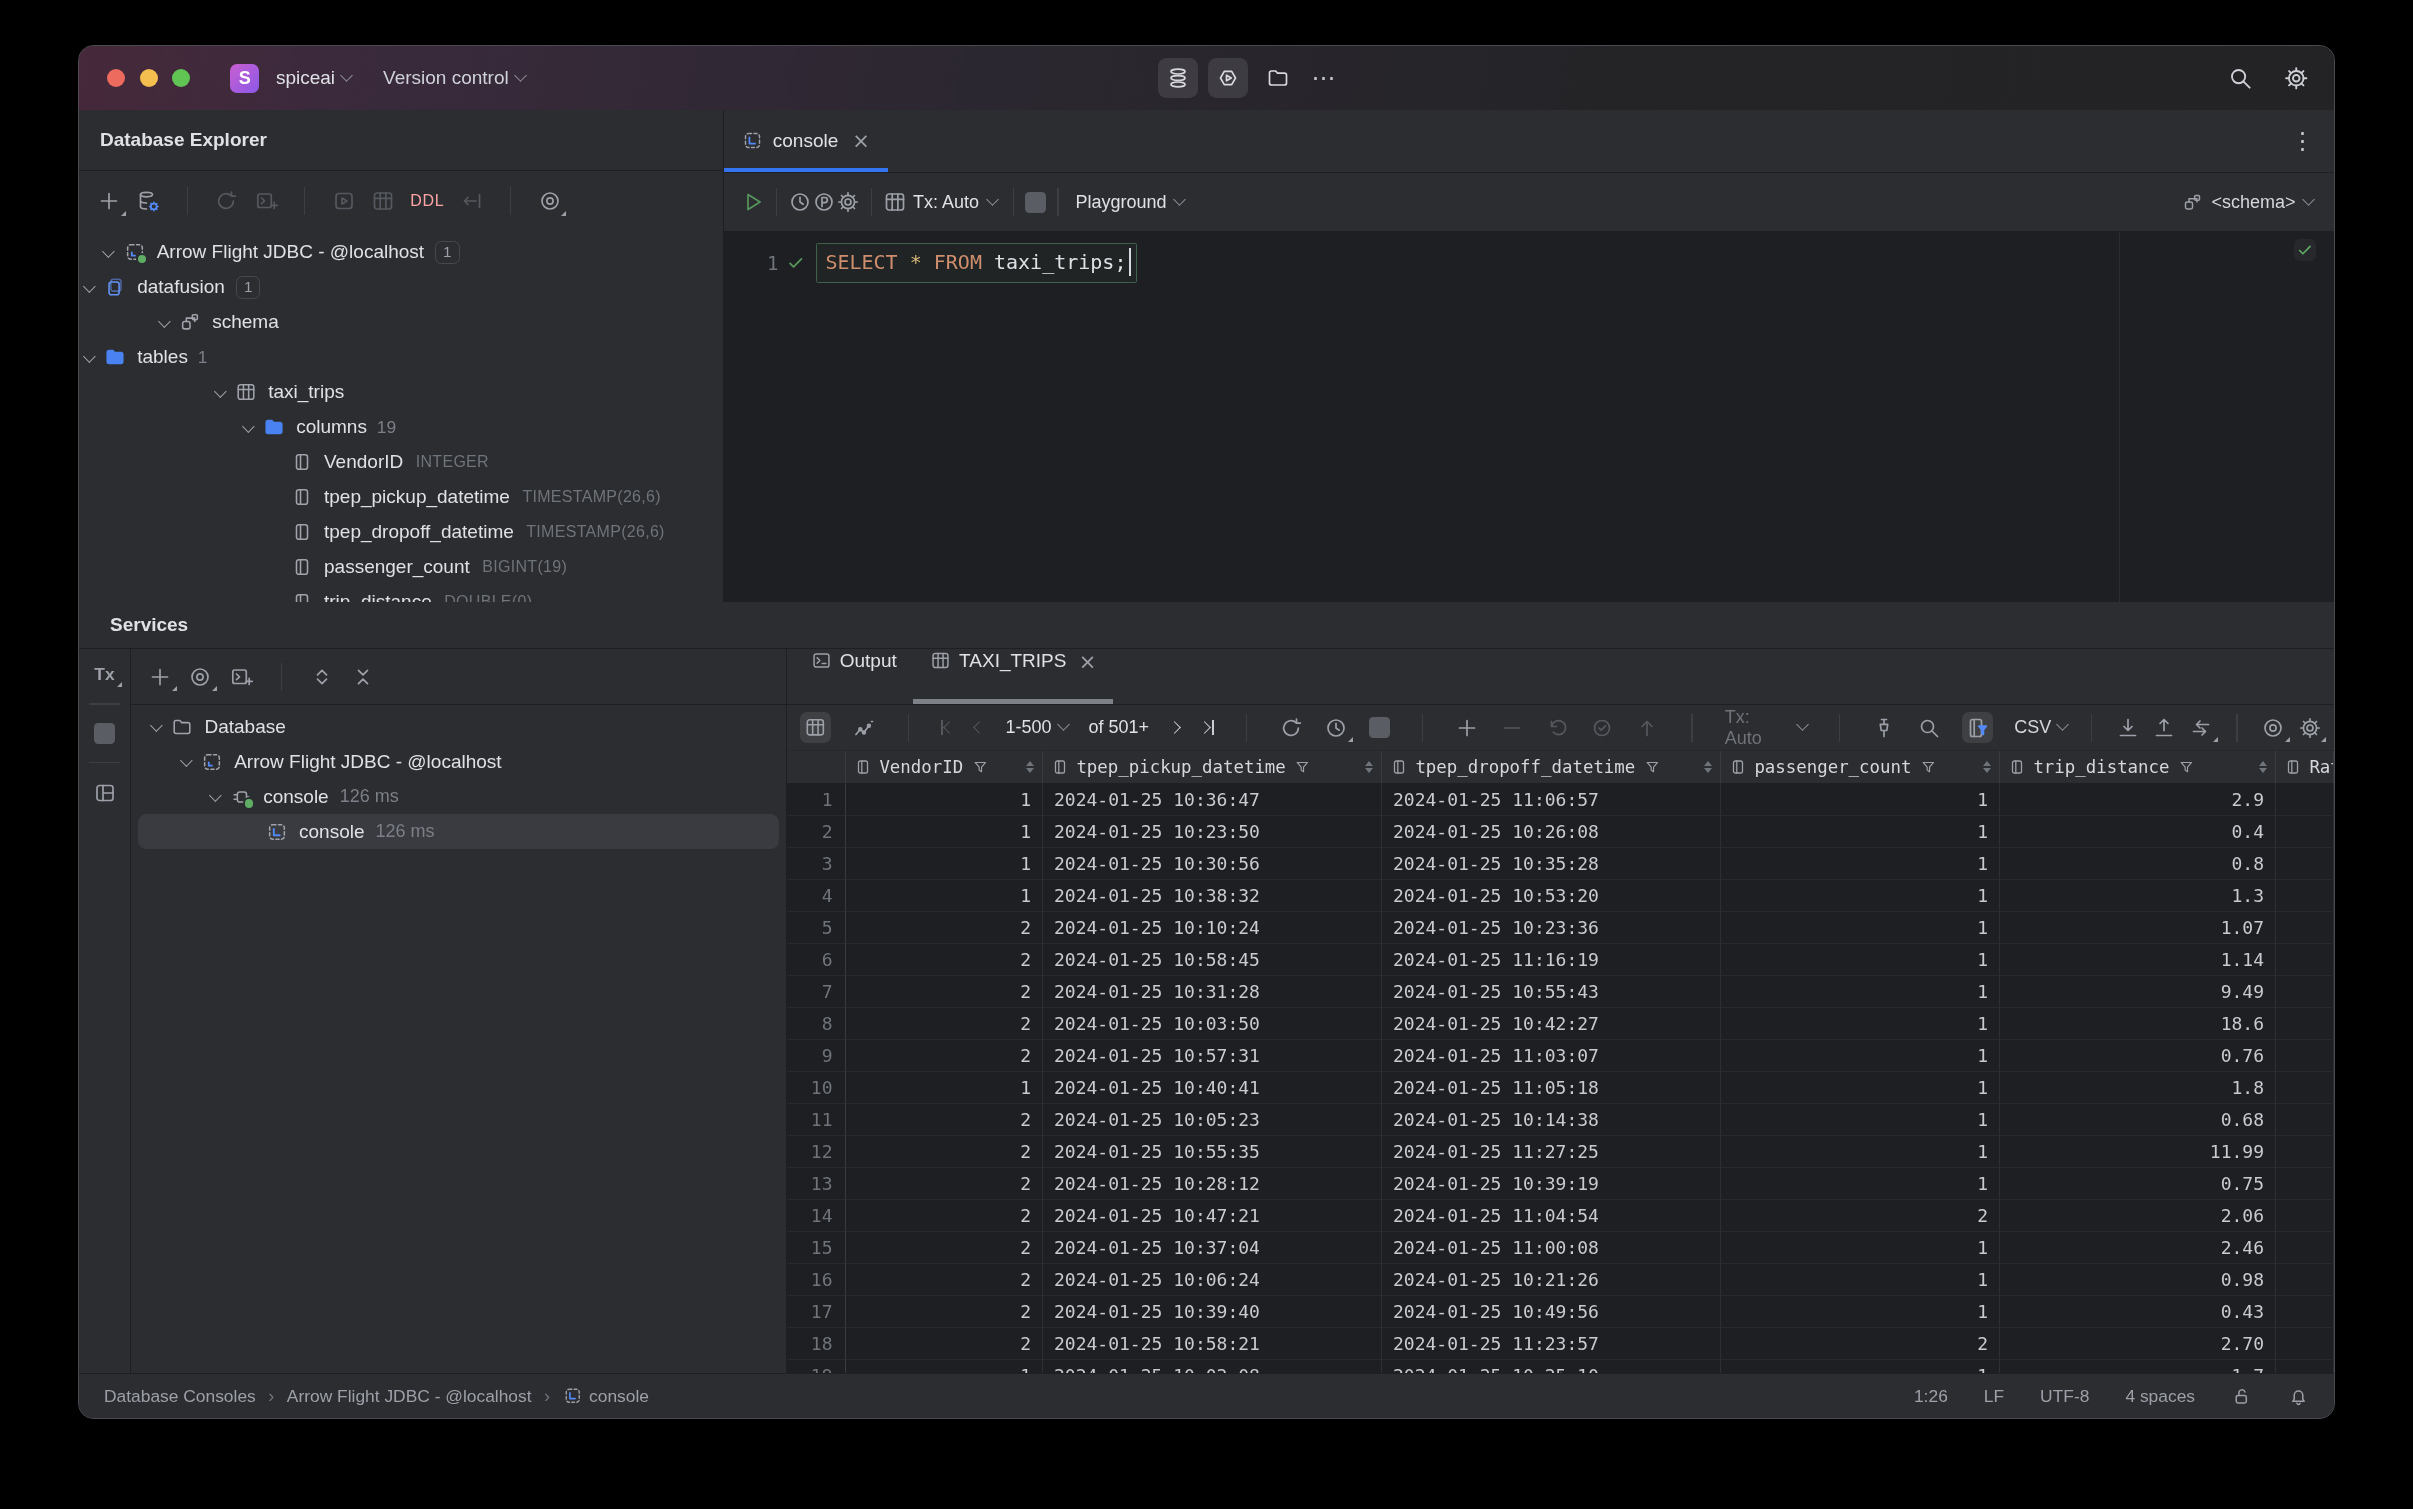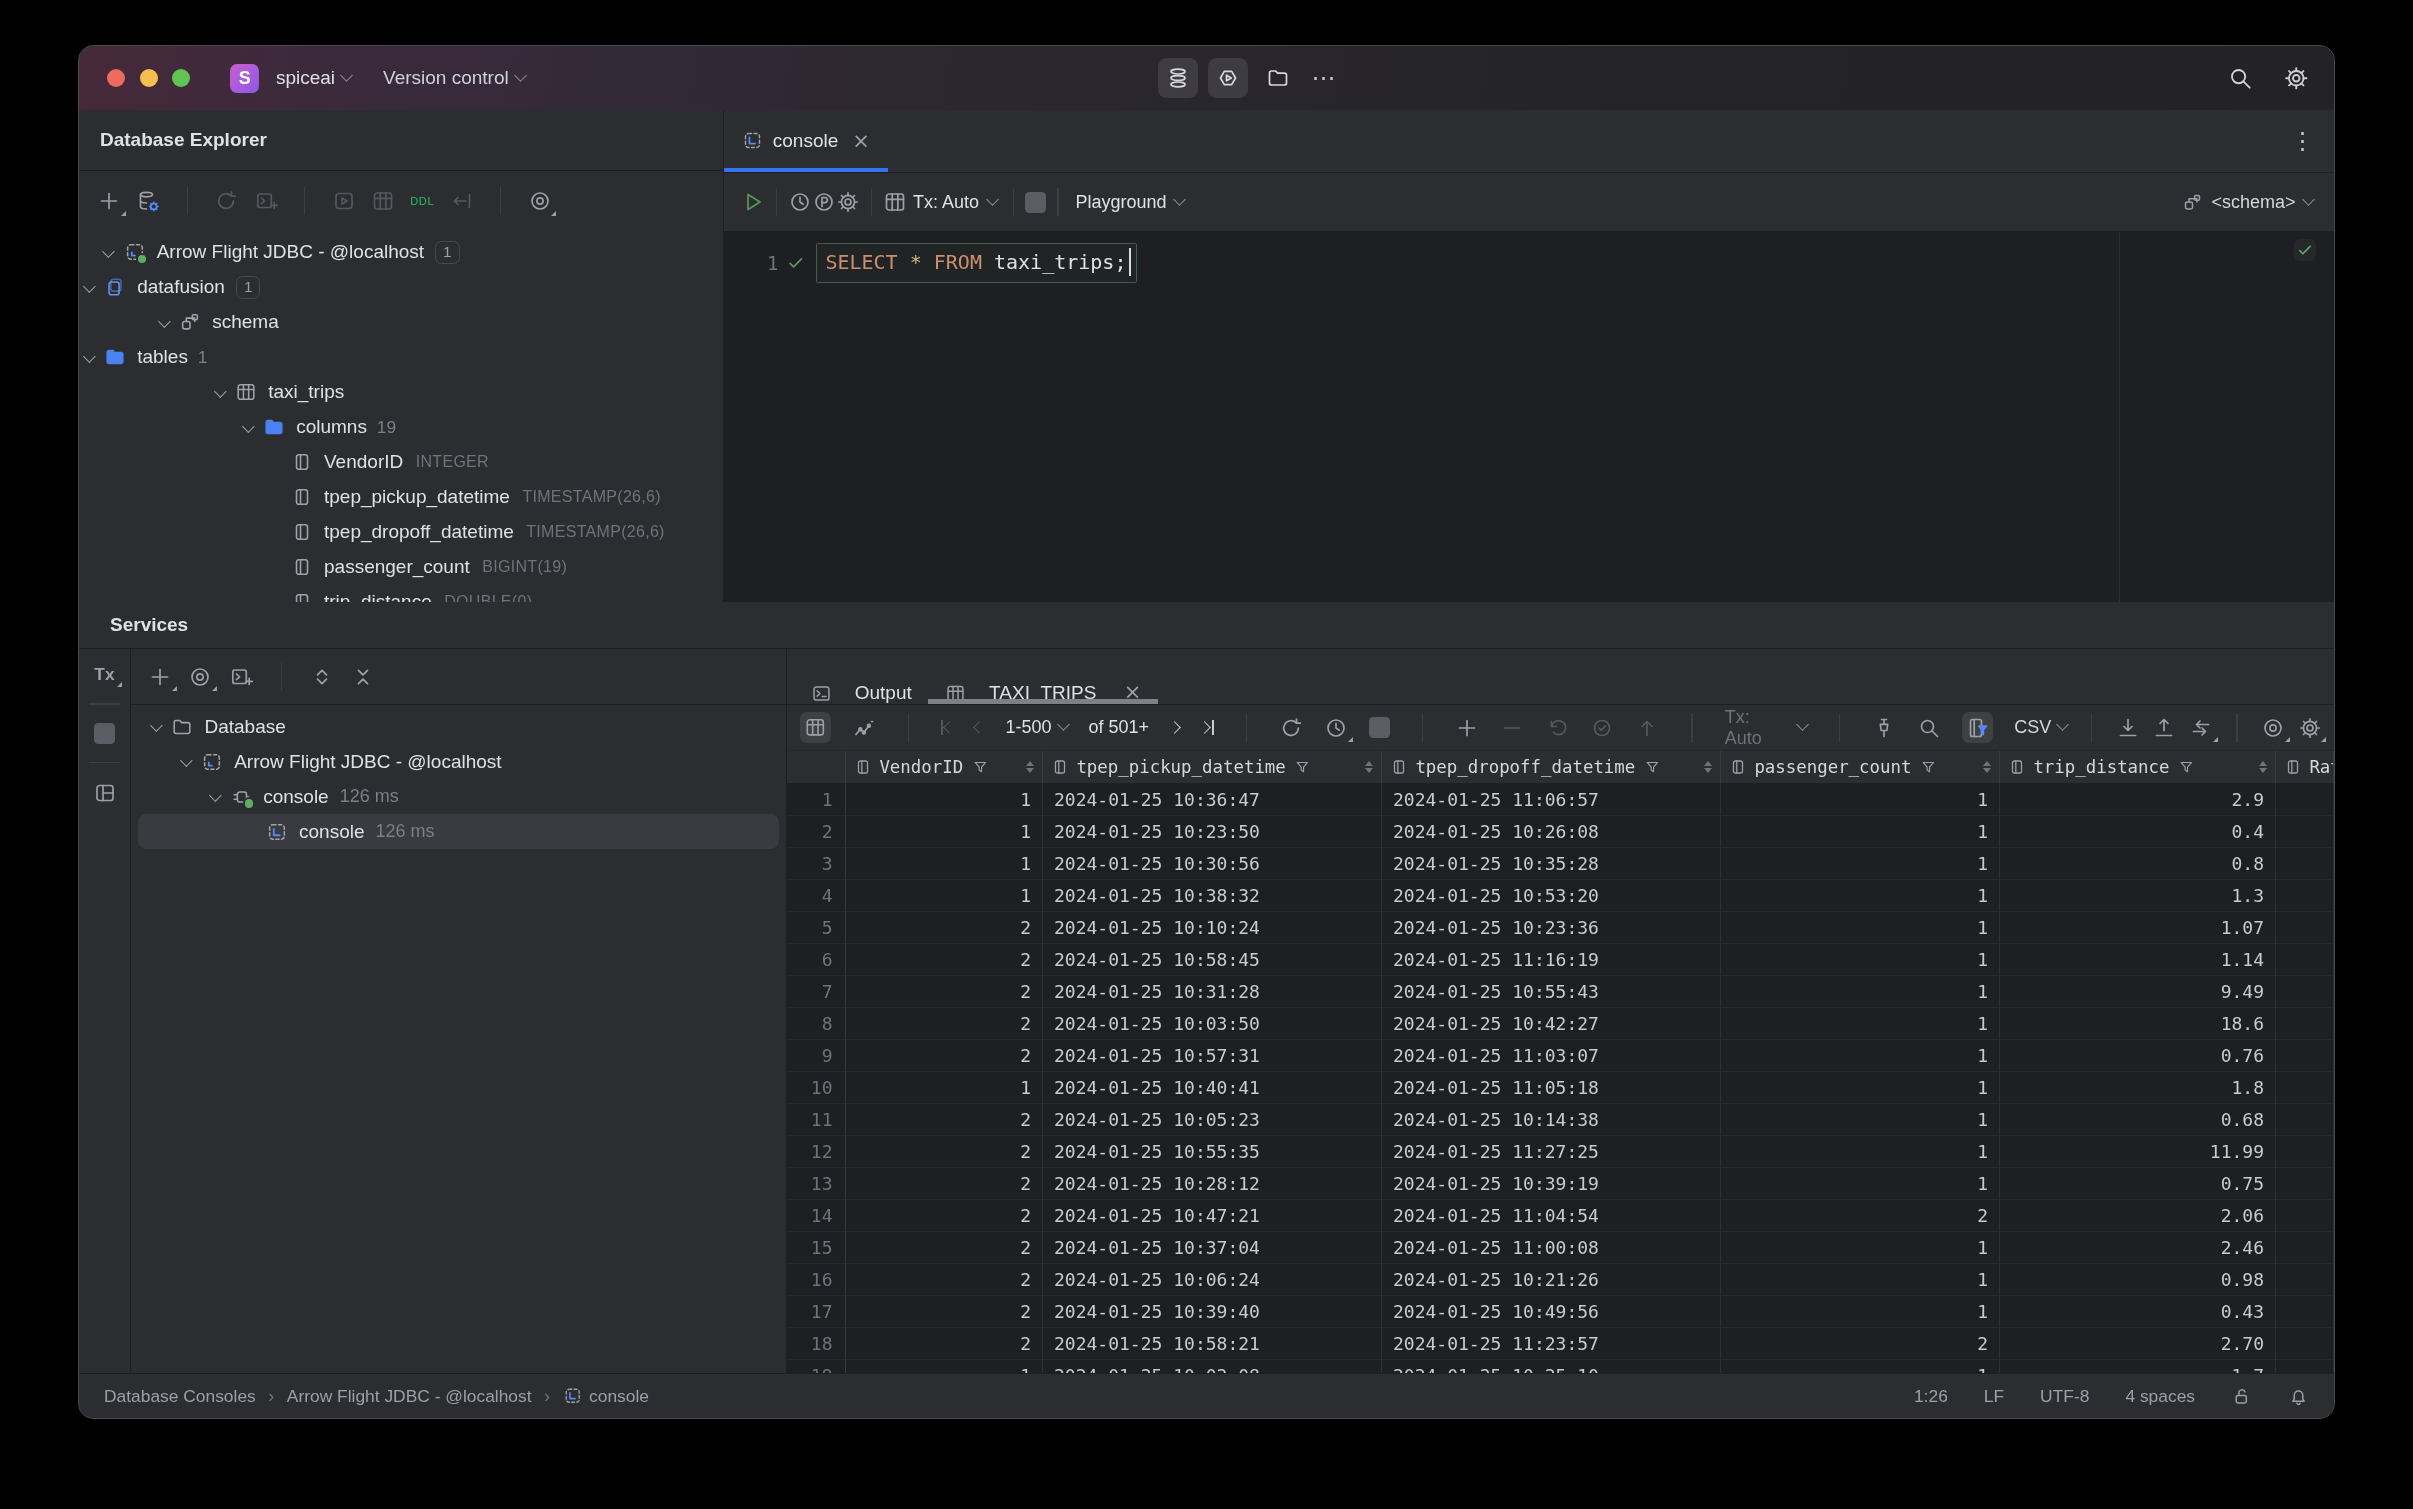--- a/index.html
+++ b/index.html
@@ -36,21 +36,21 @@
   .corner::after{content:"";position:absolute;right:-4.9px;bottom:-2.8px;border-left:5.6px solid transparent;
     border-bottom:5.6px solid #9da0a8;}
   .tbtnbg{background:#3e4043;border-radius:7px;}
 
   
   .upper{position:absolute;top:64px;left:0;width:100%;height:492px;display:flex;}
   .dbx{width:645px;height:100%;border-right:1.4px solid #1e1f22;display:flex;flex-direction:column;background:#2b2d30;}
   .panelhead{height:61px;display:flex;align-items:center;padding-left:21px;color:#dfe1e5;font-size:19px;
     font-weight:600;border-bottom:1.4px solid #1e1f22;}
   .dbx-toolbar{height:61px;display:flex;align-items:center;padding-left:18px;border-bottom:0.7px solid #2b2d30;gap:15.3px;}
-  .ddl{font-size:11px;color:#22c55e;letter-spacing:0.7px;}
+  .ddl{font-size:16px;color:#fca5a5;letter-spacing:0.7px;}
   .tree{flex:1;overflow:hidden;padding-top:2.8px;}
 
   .trow{display:flex;align-items:center;height:35px;color:#dfe1e5;font-size:19px;white-space:nowrap;}
   .chev{width:21px;height:21px;position:relative;flex:none;margin-right:4.2px;}
   .chev::after{content:"";position:absolute;left:5.6px;top:4.9px;width:7.7px;height:7.7px;
     border-right:1.8px solid #9da0a8;border-bottom:1.8px solid #9da0a8;transform:rotate(45deg);}
   .nochev{width:25px;flex:none;}
   .ticon{width:22px;height:22px;margin-right:11px;display:inline-flex;position:relative;color:#a0a3ab;flex:none;}
   .ticon svg{width:100%;height:100%}
   .ticon.dot::after{content:"";position:absolute;width:8.4px;height:8.4px;border-radius:50%;
@@ -98,21 +98,21 @@
   .svcpanel{width:656px;border-right:1.4px solid #1e1f22;display:flex;flex-direction:column;background:#2b2d30;flex:none;}
   .svc-toolbar{height:56px;display:flex;align-items:center;padding-left:16.7px;border-bottom:1.4px solid #1e1f22;gap:16.7px;}
   .svctree{flex:1;padding-top:4.2px;}
   .srow{display:flex;align-items:center;height:35px;color:#dfe1e5;font-size:19px;white-space:nowrap;}
   .srow.sel{background:#393b40;border-radius:8.4px;margin:0 7px;}
   .meta{color:#7c7f87;font-size:18px;margin-left:11px;}
 
   
   .results{flex:1;display:flex;flex-direction:column;background:#1e1f22;overflow:hidden;}
   .rtabs{height:56px;background:#2b2d30;border-bottom:1.4px solid #1e1f22;display:flex;align-items:center;padding-left:7px;}
-  .rtab{height:54px;display:flex;align-items:flex-end;gap:23px;padding:0 16.7px;color:#dfe1e5;font-size:19px;position:relative;}
+  .rtab{height:54px;display:flex;align-items:flex-start;gap:8px;padding:0 16.7px;color:#dfe1e5;font-size:19px;position:relative;}
   .rtab .uline{position:absolute;left:0;right:0;bottom:0;height:4.2px;background:#7e8187;}
   .rtab .ig,.tab .ig{width:21px;height:21px;display:inline-flex;color:#9da0a8}
   .rtab .ig svg,.tab .ig svg{width:100%;height:100%}
   .rtoolbar{height:46px;display:flex;align-items:center;padding:0 12.5px;border-bottom:1.4px solid #26282b;background:#2b2d30;gap:21px;}
   .pager{display:flex;align-items:center;gap:7px;color:#dfe1e5;font-size:18px;}
   .pchev{width:9px;height:9px;border-right:1.8px solid currentColor;border-bottom:1.8px solid currentColor;flex:none;}
   .p-prev{transform:rotate(135deg)}.p-next{transform:rotate(-45deg)}
   .pbar{width:1.8px;height:15.3px;background:currentColor;flex:none;}
   .pgroup{display:flex;align-items:center;gap:2.8px;color:#c9ccd2}
   .pgroup.dis{color:#55585e}

